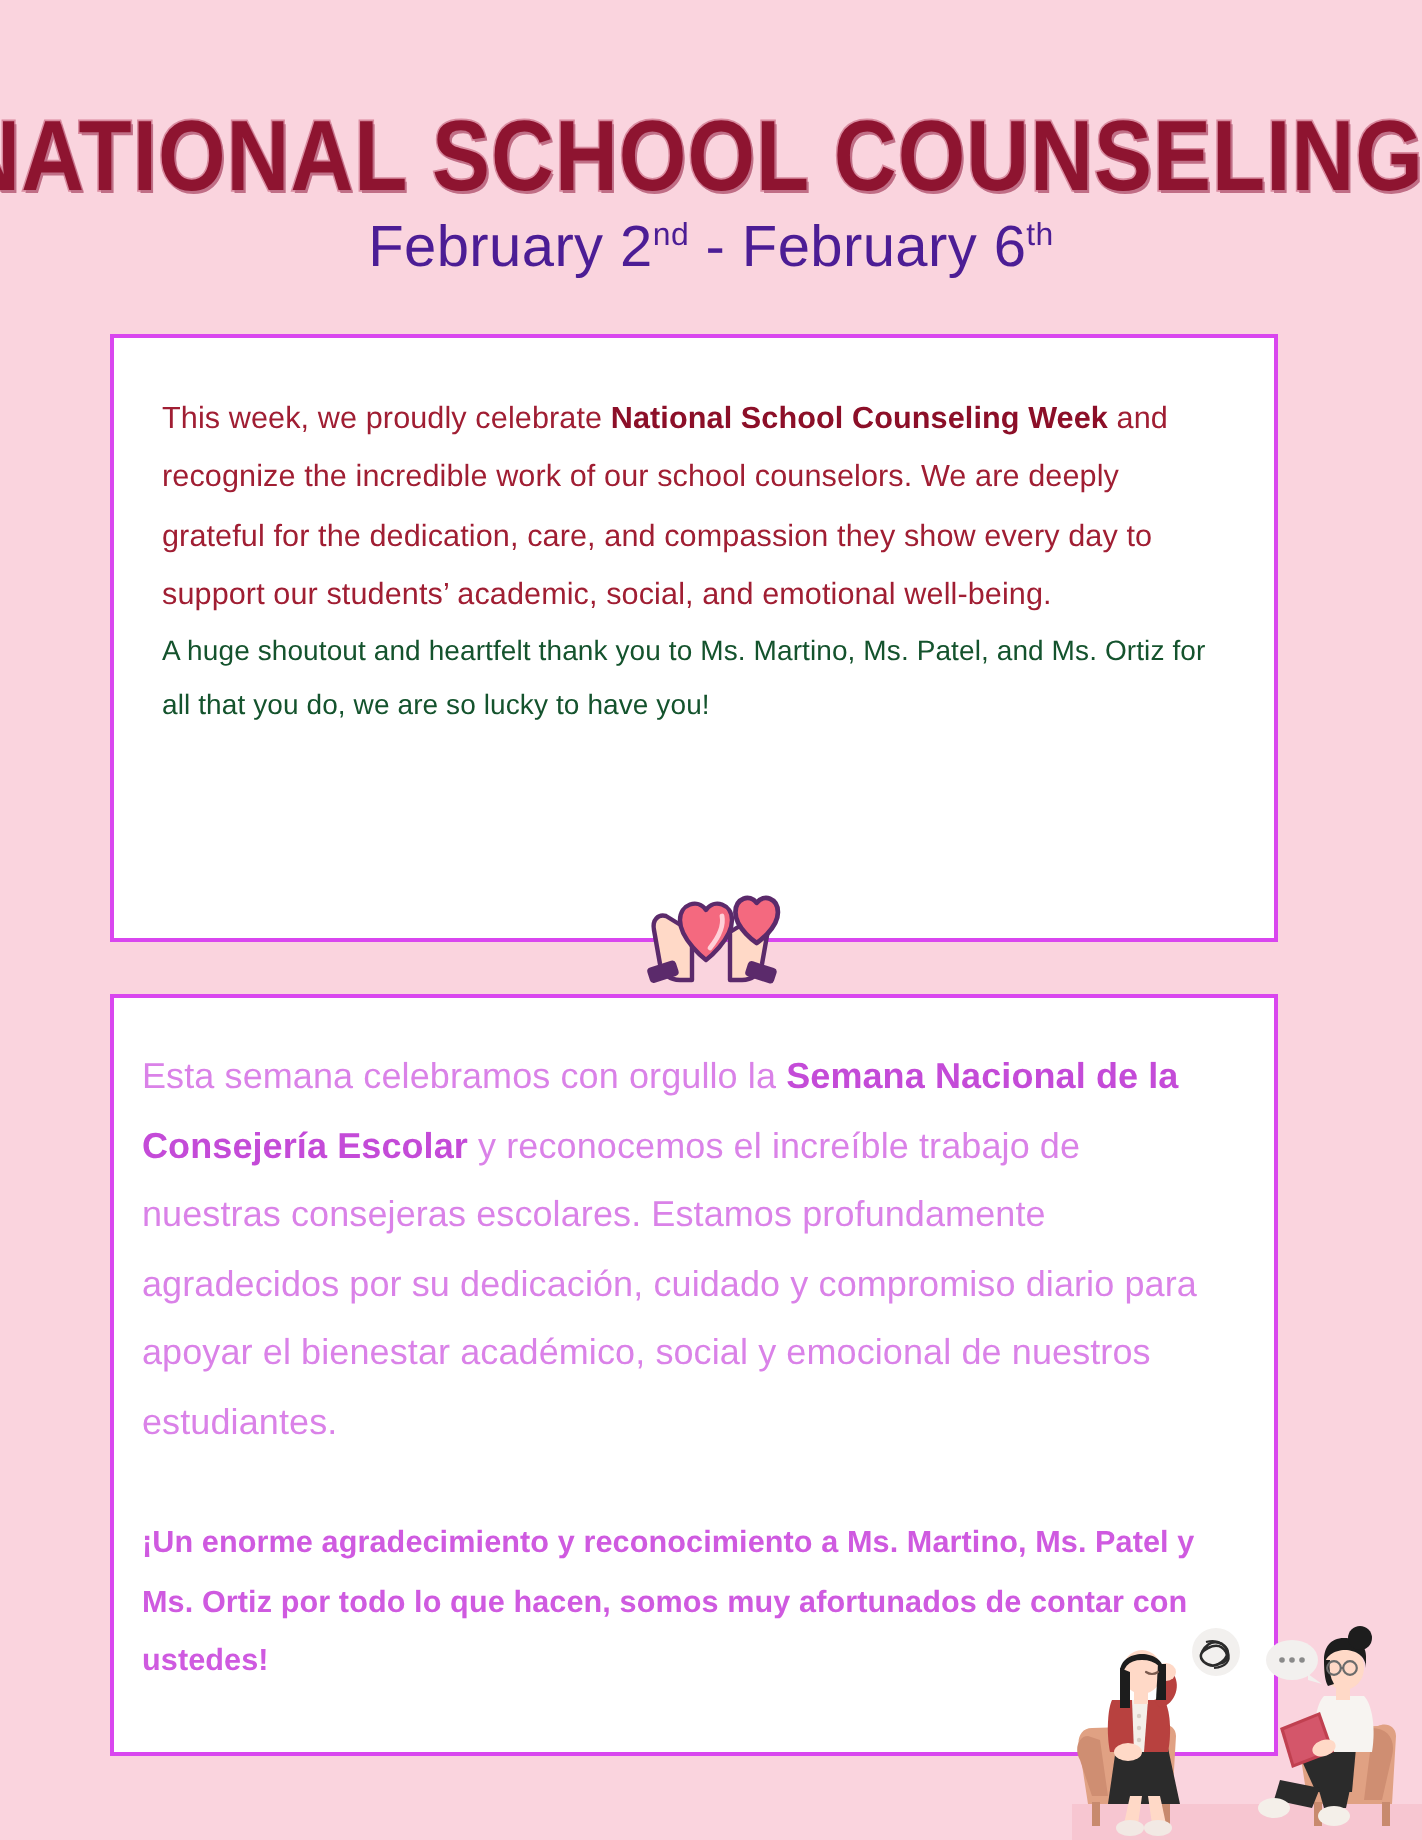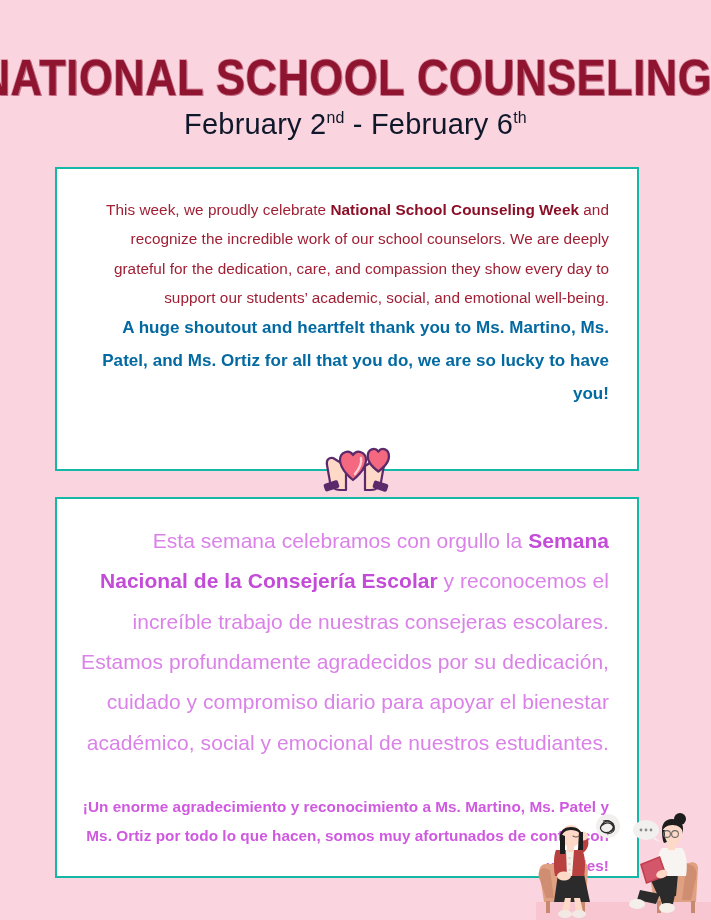--- a/index.html
+++ b/index.html
@@ -46,37 +46,36 @@
     paint-order: stroke fill;
     text-shadow: 1px 1px 0 #c06e86;
     white-space: nowrap;
   }
 
   .subtitle {
     margin: 0;
     padding-top: 24px;
     font-size: 29px;
     font-weight: 400;
-    color: #0f172a;
+    color: #4c1d95;
     letter-spacing: 0.2px;
     line-height: 1.1;
   }
   .subtitle sup {
     font-size: 0.55em;
     vertical-align: super;
     line-height: 0;
   }
 
   
   .textbox {
     position: absolute;
     background: #ffffff;
-    border: 2px solid #14b8a6;
+    border: 2px solid #d946ef;
     box-sizing: border-box;
-    text-align: right;
   }
 
   #box-english {
     left: 55px;
     top: 167px;
     width: 584px;
     height: 304px;
     padding: 26px 28px 10px 24px;
   }
 
@@ -94,30 +93,30 @@
     line-height: 1.92;
     color: #a01e33;
     letter-spacing: 0.05px;
   }
   .en-text b {
     color: #8c0f28;
     font-weight: bold;
   }
   .en-shout {
     margin: 0;
-    font-size: 17px;
-    line-height: 1.92;
-    color: #0369a1;
-    font-weight: bold;
+    font-size: 14px;
+    line-height: 1.92;
+    color: #14532d;
+    font-weight: normal;
     letter-spacing: 0.05px;
   }
 
   .es-text {
     margin: 0;
-    font-size: 21px;
+    font-size: 18px;
     line-height: 1.92;
     color: #da82e8;
     letter-spacing: 0.05px;
   }
   .es-text b {
     color: #c44bd8;
     font-weight: bold;
   }
   .es-gap {
     height: 29px;

